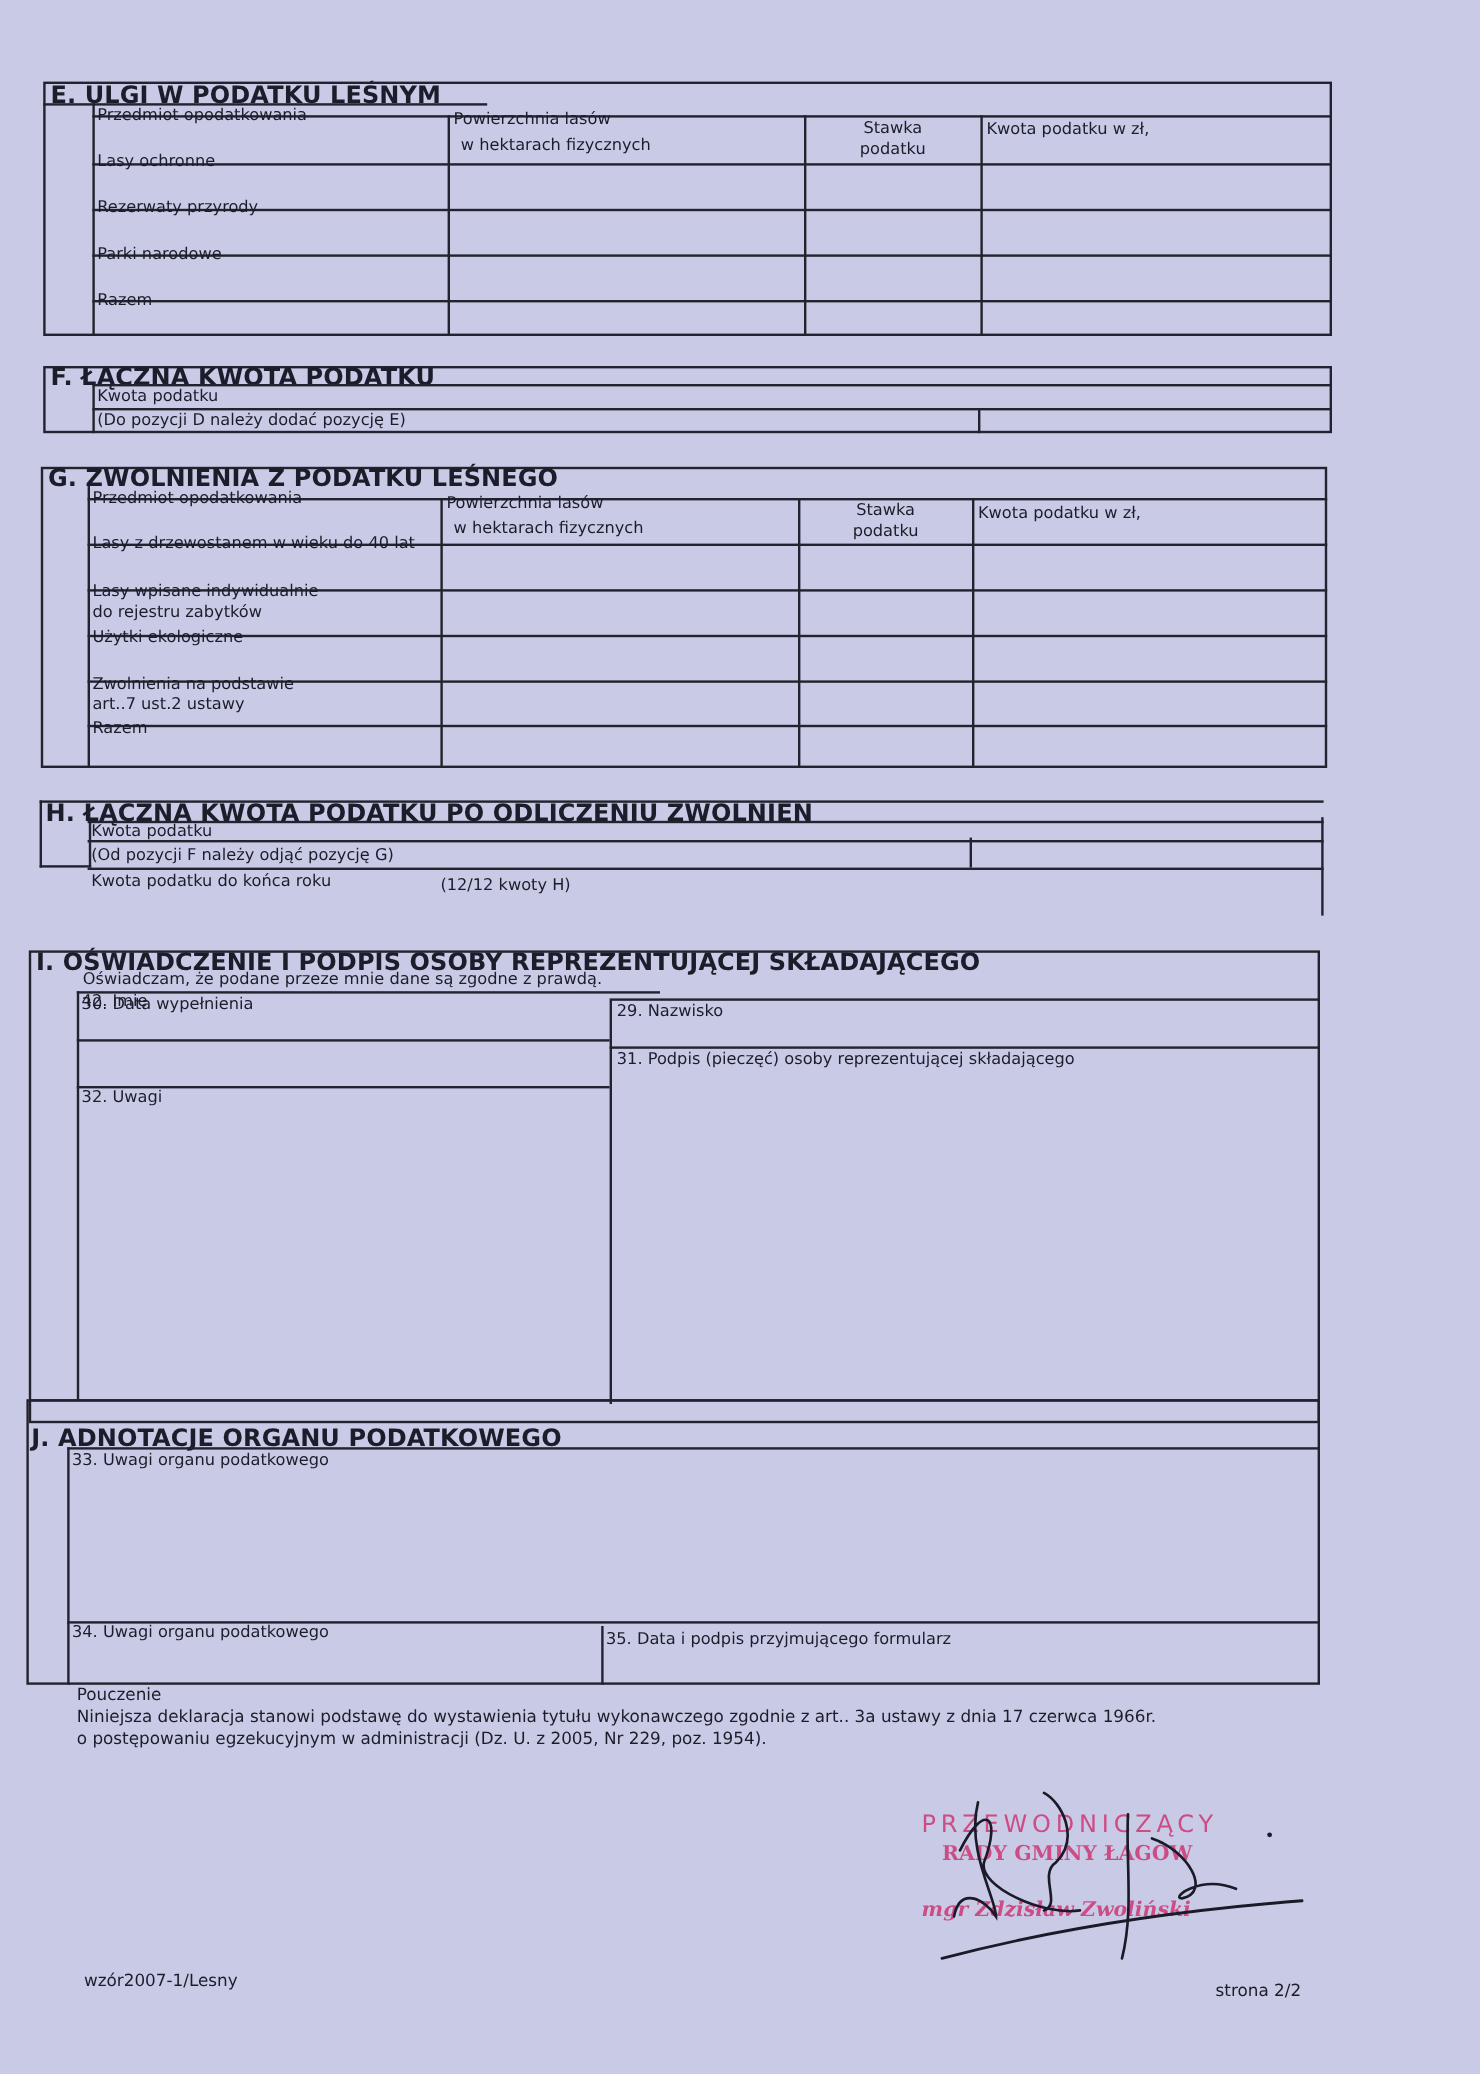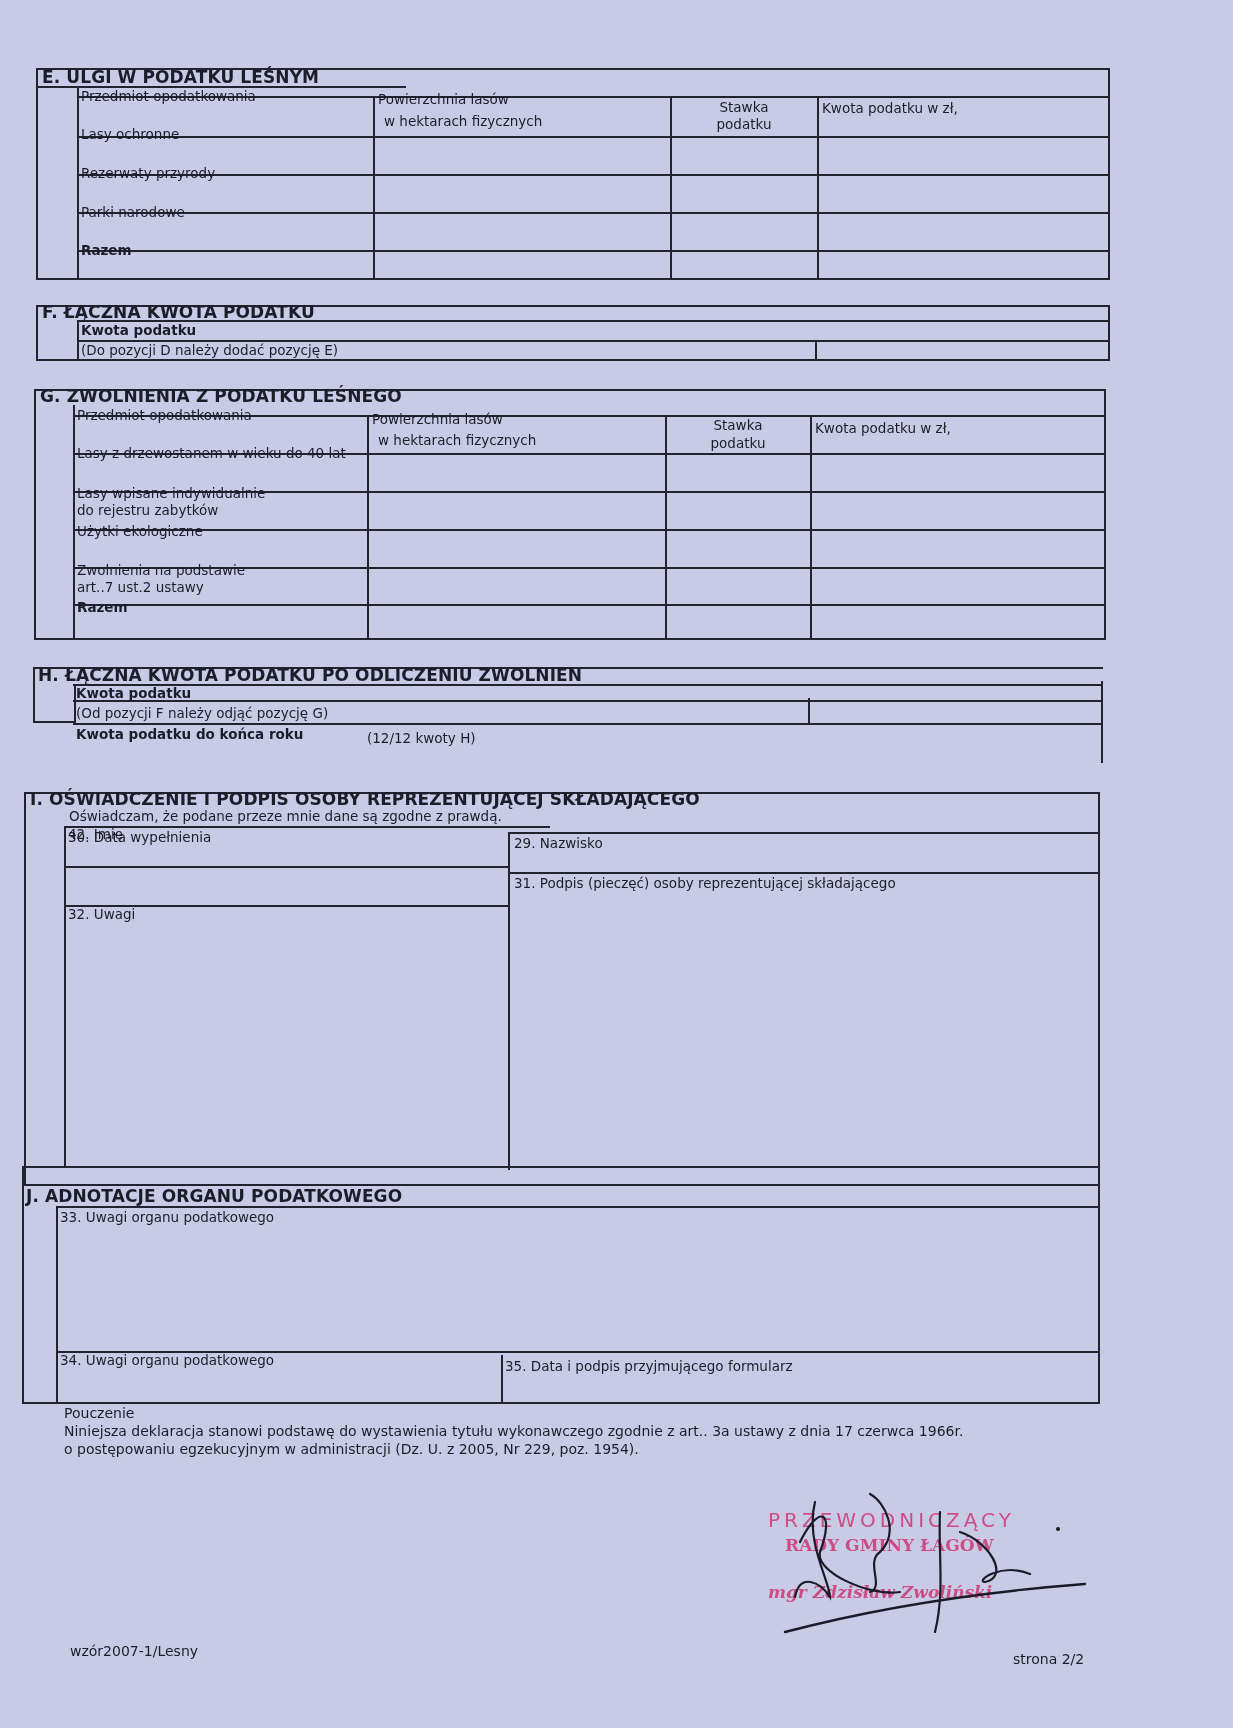--- a/index.html
+++ b/index.html
@@ -8,23 +8,23 @@
     background: #c9cbe6;
     font-family: "DejaVu Sans", sans-serif;
     color: #1c1d2a;
     position: relative;
     overflow: hidden;
   }
   .abs { position: absolute; }
   .box { position: absolute; border: 2px solid #22232e; box-sizing: border-box; }
   .hline { position: absolute; height: 0; border-top: 2px solid #22232e; }
   .vline { position: absolute; width: 0; border-left: 2px solid #22232e; }
-  .sec-title { position: absolute; font-weight: bold; font-size: 17px; white-space: nowrap; letter-spacing: 0.1px; }
+  .sec-title { position: absolute; font-weight: bold; font-size: 20px; white-space: nowrap; letter-spacing: 0.1px; }
   .cell { position: absolute; font-size: 13.5px; line-height: 15px; white-space: nowrap; }
-  .bold { font-weight: bold; }
+  .bold { font-weight: normal; }
   .center { text-align: center; }
   .stamp { position: absolute; color: #cc4d86; white-space: nowrap; font-family: "DejaVu Serif", serif; font-weight: bold; }
 </style>
 </head>
 <body>
 
 <div>
   <div class="box" style="left:36px;top:68px;width:1074px;height:212px;"></div>
   <div class="sec-title" style="left:42px;top:67px;">E. ULGI W PODATKU LEŚNYM</div>
   <div class="hline" style="left:36px;top:86px;width:370px;"></div>

